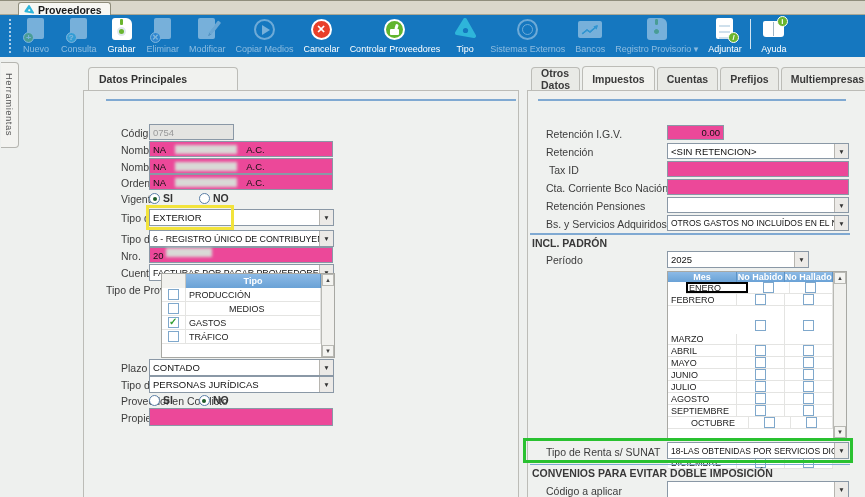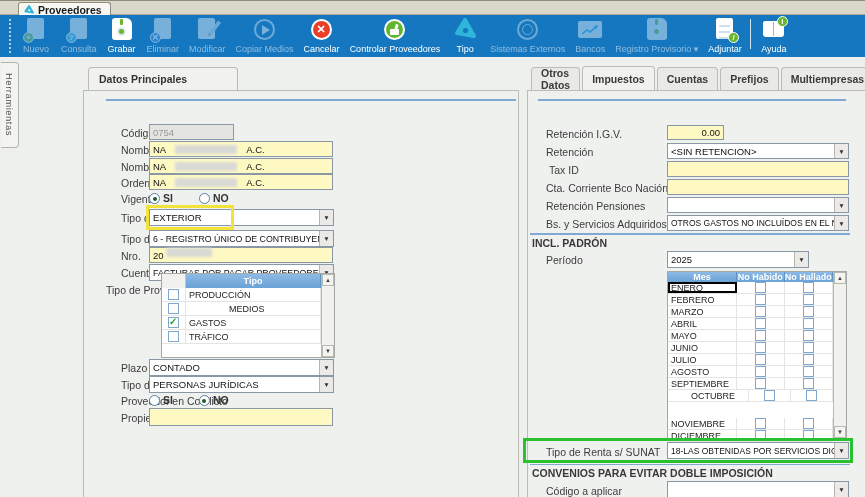--- a/index.html
+++ b/index.html
@@ -45,21 +45,21 @@
   
   .sidetab { position:absolute; left:1px; top:62px; width:18px; height:86px; background:#f3f3f0; border:1px solid #b5b5b0; border-left:none; border-radius:0 4px 4px 0; writing-mode:vertical-rl; font-size:9.5px; color:#555; display:flex; align-items:center; justify-content:center; letter-spacing:.5px; }
   .groupbox { position:absolute; background:#eff1ef; border:1px solid #bcbcb7; }
   .ptab { position:absolute; height:23px; background:#f1f2ef; border:1px solid #bcbcb7; border-bottom:none; border-radius:4px 4px 0 0; display:flex; align-items:center; padding:0 10px; font-size:10.5px; font-weight:bold; color:#333; z-index:3; }
   .tabrow { position:absolute; left:531px; top:67px; height:23px; display:flex; gap:2px; z-index:3; }
   .tabrow .ptab2 { height:23px; background:#e9eae6; border:1px solid #bcbcb7; border-bottom:none; border-radius:4px 4px 0 0; display:flex; align-items:center; padding:0 9px; font-size:10.5px; font-weight:bold; color:#3a3a3a; }
   .tabrow .ptab2.active { background:#f1f2ef; margin-top:-1px; height:24px; }
   .hline { position:absolute; height:2px; background:#7fa9d2; }
   .lb { position:absolute; font-size:10.5px; color:#3c3c3c; white-space:nowrap; }
   .sec { position:absolute; font-size:10.5px; font-weight:bold; color:#383838; white-space:nowrap; }
-  .fld { position:absolute; height:16px; background:#fef9c3; border:1px solid #8a98a6; display:flex; align-items:center; padding:0 3px; font-size:9.5px; color:#111; }
+  .fld { position:absolute; height:16px; background:#ec4899; border:1px solid #8a98a6; display:flex; align-items:center; padding:0 3px; font-size:9.5px; color:#111; }
   .fld.dis { background:#e4e4e1; color:#999; }
   .fld .num { width:100%; text-align:right; }
   .dd { position:absolute; height:17px; background:#fff; border:1px solid #8a98a6; display:flex; align-items:center; }
   .dd-val { flex:1; padding:0 3px; font-size:9.5px; color:#111; white-space:nowrap; overflow:hidden; }
   .dd-a { width:14px; align-self:stretch; background:#eceae7; border-left:1px solid #b7b5b0; display:flex; align-items:center; justify-content:center; font-size:6.5px; color:#333; }
   .radio { width:11px; height:11px; border-radius:50%; border:1px solid #5a7ea6; background:#fff; display:inline-block; position:relative; margin-right:3px; vertical-align:-2px; }
   .radio.sel::after { content:''; position:absolute; left:2.5px; top:2.5px; width:4px; height:4px; border-radius:50%; background:#1d5c28; }
   .radgrp { position:absolute; font-size:10.5px; font-weight:bold; color:#333; display:flex; gap:26px; }
   .cb { width:11px; height:11px; border:1px solid #7fa8cc; background:#fff; display:inline-block; position:relative; }
   .cb.checked::after { content:'\2713'; color:#2f9e2f; font-size:10px; font-weight:bold; position:absolute; left:0; top:-2px; }
@@ -391,40 +391,40 @@
     </div>
 
     <div class="grid" style="left:139px; top:180px; width:180px; height:168px;">
       <div id="padron-grid-inner" style="position:absolute; left:0; top:0; right:13px; bottom:0; display:flex; flex-direction:column;">
           <div class="g-head">
             <div class="cell" style="width: 70px;">Mes</div>
             <div class="cell" style="width: 48px;">No Habido</div>
             <div class="cell" style="width: 49px;">No Hallado</div>
           </div>
           <div style="display: flex; flex-direction: column; flex: 1 1 0%;">
-            <div class="g-row" style="flex: 1 1 0%;">
+            <div class="g-row" style="flex: 1 1 0%; margin-left: 18px;">
               <div class="cell focus" style="width: 70px; padding-left: 3px;">ENERO</div>
               <div class="cell c" style="width: 48px;">
                 <span class="cb"></span>
               </div>
               <div class="cell c" style="width: 49px;">
                 <span class="cb"></span>
               </div>
             </div>
             <div class="g-row" style="flex: 1 1 0%;">
               <div class="cell" style="width: 70px; padding-left: 3px;">FEBRERO</div>
               <div class="cell c" style="width: 48px;">
                 <span class="cb"></span>
               </div>
               <div class="cell c" style="width: 49px;">
                 <span class="cb"></span>
               </div>
             </div>
             <div class="g-row" style="flex: 1 1 0%;">
-              <div class="cell" style="width: 70px; padding-left: 3px;">MARZO</div>
+              <div class="cell" style="width: 70px; padding-left: 3px; margin-top: 28px;">MARZO</div>
               <div class="cell c" style="width: 48px;">
                 <span class="cb"></span>
               </div>
               <div class="cell c" style="width: 49px;">
                 <span class="cb"></span>
               </div>
             </div>
             <div class="g-row" style="flex: 1 1 0%;">
               <div class="cell" style="width: 70px; padding-left: 3px;">ABRIL</div>
               <div class="cell c" style="width: 48px;">

